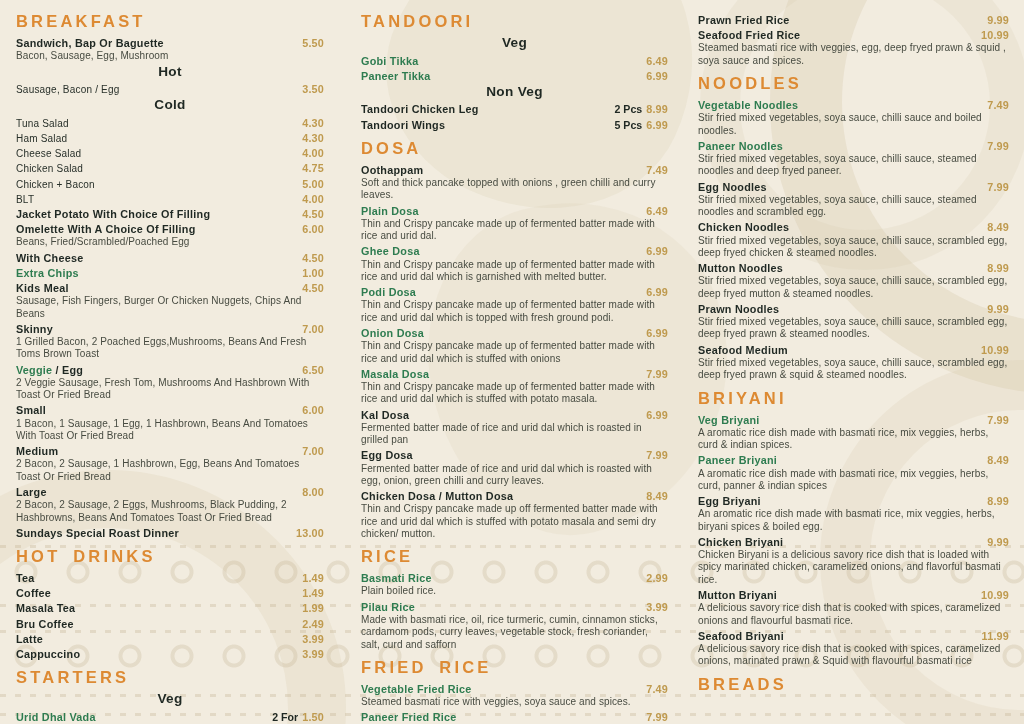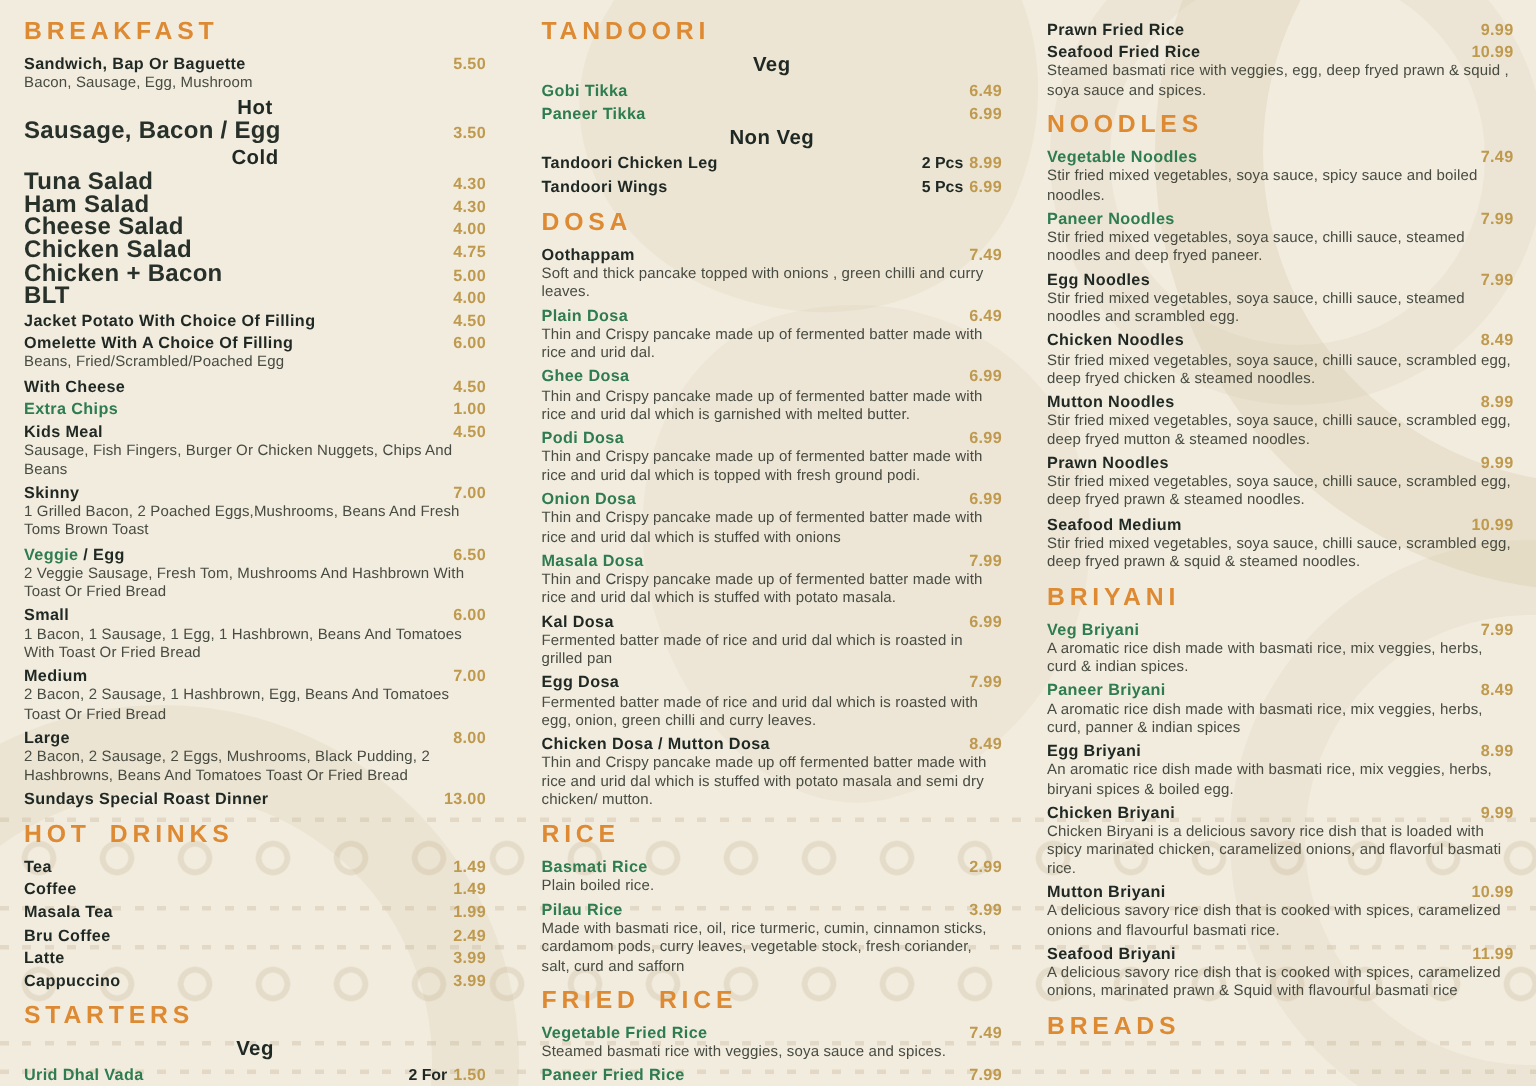--- a/index.html
+++ b/index.html
@@ -36,21 +36,21 @@
   .sec-title{
     margin:7px 0 4px 0;color:#dd8a33;font-size:16.5px;font-weight:800;
     letter-spacing:3.2px;word-spacing:5px;line-height:19px;
     font-family:"Liberation Sans","DejaVu Sans",sans-serif;
   }
   .section:first-child .sec-title{margin-top:2px;}
   .row{display:flex;align-items:baseline;line-height:13.2px;}
   .iname{color:#1f2823;font-weight:700;font-size:10.8px;letter-spacing:.25px;}
   .iname.green{color:#2e7c50;}
   .iname .part2{color:#1f2823;}
-  .iname.plain{font-weight:700;font-size:16px;letter-spacing:.2px;color:#28302a;}
+  .iname.plain{font-weight:400;font-size:10px;letter-spacing:.2px;color:#28302a;}
   .sub{color:#1f2823;font-weight:700;font-size:13.6px;letter-spacing:.3px;line-height:16.5px;margin:1px 0;text-align:center;}
   .grp{margin-left:auto;white-space:nowrap;padding-left:8px;}
   .prefix{color:#1f2823;font-weight:700;font-size:10.6px;margin-right:4px;}
   .price{color:#bf9a4e;font-weight:700;font-size:10.8px;letter-spacing:.2px;}
   .desc{color:#474b41;font-size:10px;line-height:12.3px;letter-spacing:.1px;margin:0 0 1px 0;}
 </style>
 </head>
 <body>
 
 <div id="canvas">
@@ -305,21 +305,21 @@
           <span class="grp"><span class="price">10.99</span></span>
         </div>
         <div class="desc">Steamed basmati rice with veggies, egg, deep fryed prawn &amp; squid , soya sauce and spices.</div>
       </section>
       <section class="section">
         <h2 class="sec-title">NOODLES</h2>
         <div class="row">
           <span class="iname green">Vegetable Noodles</span>
           <span class="grp"><span class="price">7.49</span></span>
         </div>
-        <div class="desc">Stir fried mixed vegetables, soya sauce, spicy sauce and boiled noodles.</div>
+        <div class="desc">Stir fried mixed vegetables, soya sauce, chilli sauce and boiled noodles.</div>
         <div class="row">
           <span class="iname green">Paneer Noodles</span>
           <span class="grp"><span class="price">7.99</span></span>
         </div>
         <div class="desc">Stir fried mixed vegetables, soya sauce, chilli sauce, steamed noodles and deep fryed paneer.</div>
         <div class="row">
           <span class="iname">Egg Noodles</span>
           <span class="grp"><span class="price">7.99</span></span>
         </div>
         <div class="desc">Stir fried mixed vegetables, soya sauce, chilli sauce, steamed noodles and scrambled egg.</div>

